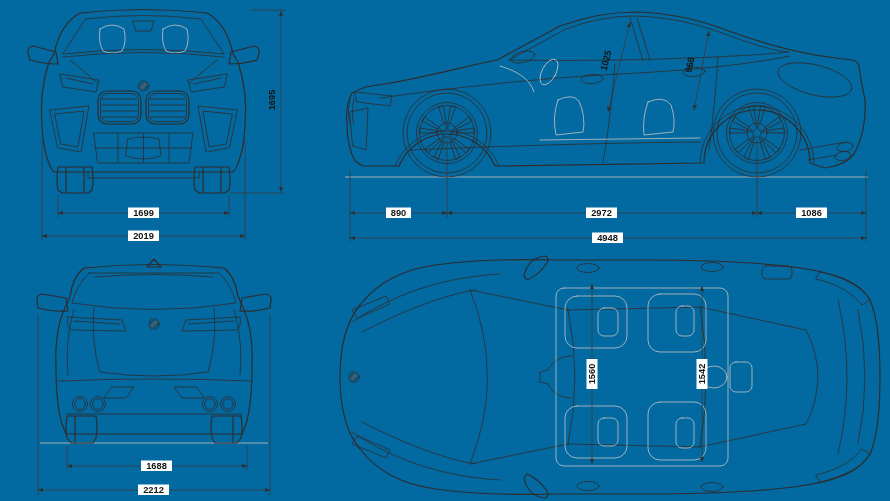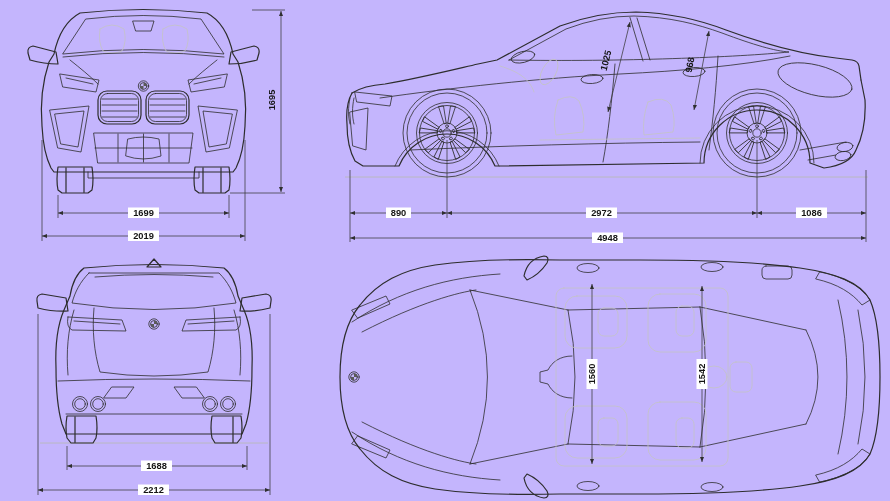--- a/index.html
+++ b/index.html
@@ -1,16 +1,16 @@
 <!DOCTYPE html>
 <html><head>
 <meta charset="utf-8">
 <style>
   html,body{margin:0;padding:0;background:#fff}
-  .stage{width:890px;height:501px;position:relative;background:#c4b5fd;overflow:hidden}
+  .stage{width:890px;height:501px;position:relative;background:#0369a1;overflow:hidden}
   svg{display:block}
   .o{stroke:#2d2d2d;stroke-width:1.2;fill:none;stroke-linecap:round;stroke-linejoin:round}
   .s{stroke:#2d2d2d;stroke-width:.8;fill:none;stroke-linecap:round;stroke-linejoin:round}
   .f{stroke:#c4c4c4;stroke-width:.8;fill:none;stroke-linecap:round;stroke-linejoin:round}
   .g{stroke:#b9b9b9;stroke-width:.9;fill:none}
   .d{stroke:#3a3a3a;stroke-width:.75;fill:none}
   .bg{fill:#fff;stroke:none}
   text.t{font:600 9.3px "Liberation Sans",sans-serif;fill:#141414;text-anchor:middle}
 </style>
 </head>

